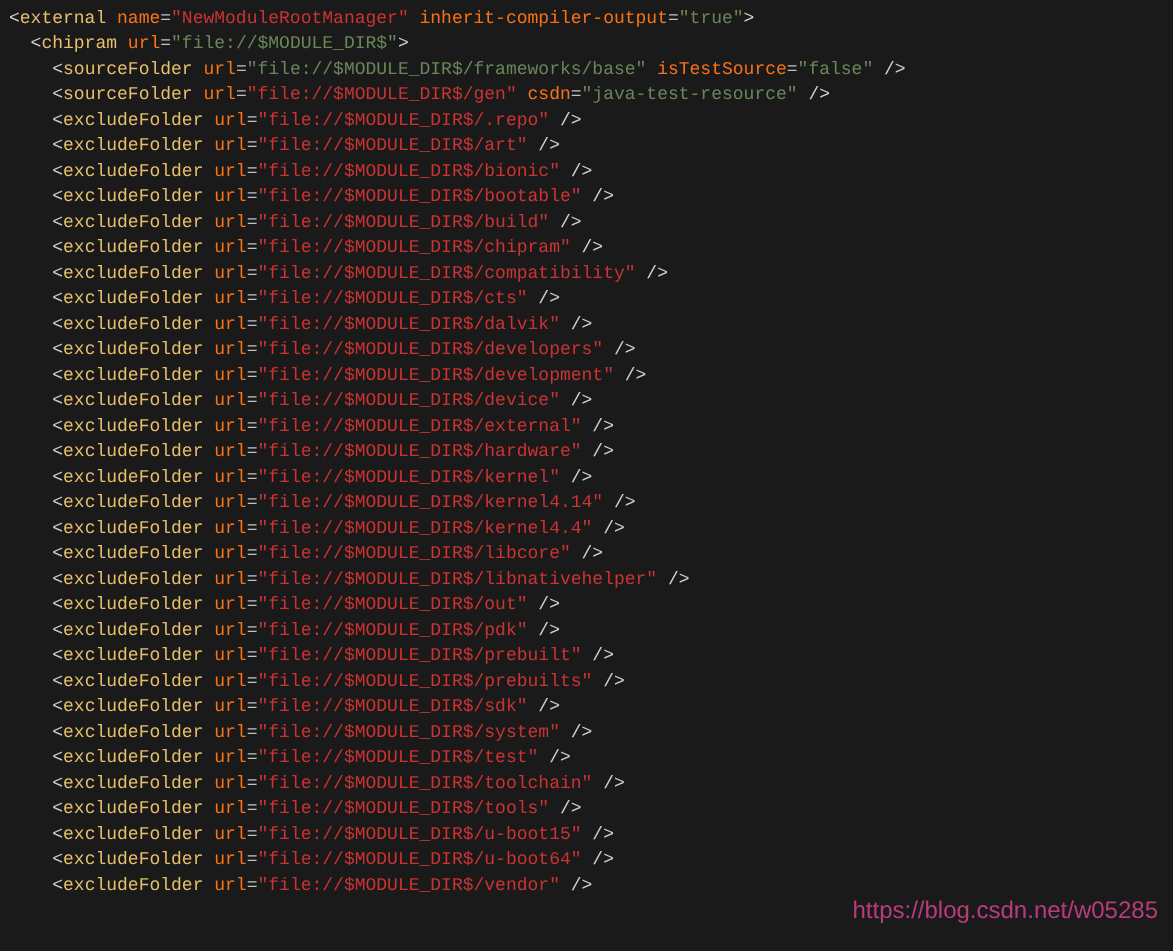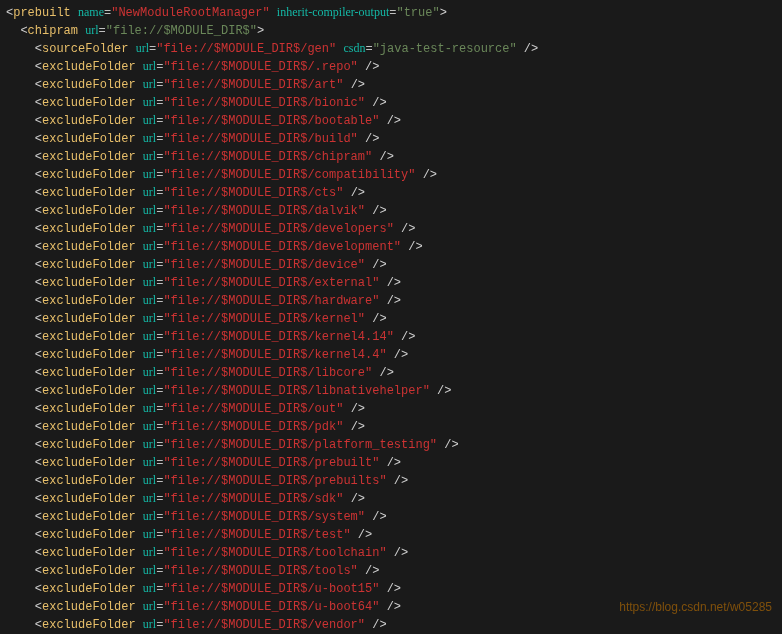--- a/index.html
+++ b/index.html
@@ -11,40 +11,41 @@
       color: #c0c0c0;
       padding: 4px 0;
       width: 782px;
       height: 634px;
       overflow: hidden;
       position: relative;
     }
     .line { white-space: pre; padding-left: 6px; }
     .bracket { color: #d0d0d0; }
     .tag { color: #e8bf6a; }
-    .attr { color: #14b8a6; font-family: Liberation Serif, serif; }
+    .attr { color: #f97316; }
     .eq { color: #c0c0c0; }
     .str { color: #cc3333; }
     .str-green { color: #6a8759; }
     .watermark {
       position: absolute;
       right: 10px;
       bottom: 18px;
-      color: #a16207;
-      font-size: 12px;
+      color: #ec4899;
+      font-size: 16px;
       font-family: Arial, sans-serif;
       opacity: 0.75;
     }
   </style>
 </head>
 <body>
 
 <div id="code-container">
-    <div class="line"><span class="bracket">&lt;</span><span class="tag">prebuilt</span> <span class="attr">name</span><span class="eq">=</span><span class="str">"NewModuleRootManager"</span> <span class="attr">inherit-compiler-output</span><span class="eq">=</span><span class="str-green">"true"</span><span class="bracket">&gt;</span></div>
+    <div class="line"><span class="bracket">&lt;</span><span class="tag">external</span> <span class="attr">name</span><span class="eq">=</span><span class="str">"NewModuleRootManager"</span> <span class="attr">inherit-compiler-output</span><span class="eq">=</span><span class="str-green">"true"</span><span class="bracket">&gt;</span></div>
     <div class="line">  <span class="bracket">&lt;</span><span class="tag">chipram</span> <span class="attr">url</span><span class="eq">=</span><span class="str-green">"file://$MODULE_DIR$"</span><span class="bracket">&gt;</span></div>
+    <div class="line">    <span class="bracket">&lt;</span><span class="tag">sourceFolder</span> <span class="attr">url</span><span class="eq">=</span><span class="str-green">"file://$MODULE_DIR$/frameworks/base"</span> <span class="attr">isTestSource</span><span class="eq">=</span><span class="str-green">"false"</span> <span class="bracket">/&gt;</span></div>
     <div class="line">    <span class="bracket">&lt;</span><span class="tag">sourceFolder</span> <span class="attr">url</span><span class="eq">=</span><span class="str">"file://$MODULE_DIR$/gen"</span> <span class="attr">csdn</span><span class="eq">=</span><span class="str-green">"java-test-resource"</span> <span class="bracket">/&gt;</span></div>
     <div class="line">    <span class="bracket">&lt;</span><span class="tag">excludeFolder</span> <span class="attr">url</span><span class="eq">=</span><span class="str">"file://$MODULE_DIR$/.repo"</span> <span class="bracket">/&gt;</span></div>
     <div class="line">    <span class="bracket">&lt;</span><span class="tag">excludeFolder</span> <span class="attr">url</span><span class="eq">=</span><span class="str">"file://$MODULE_DIR$/art"</span> <span class="bracket">/&gt;</span></div>
     <div class="line">    <span class="bracket">&lt;</span><span class="tag">excludeFolder</span> <span class="attr">url</span><span class="eq">=</span><span class="str">"file://$MODULE_DIR$/bionic"</span> <span class="bracket">/&gt;</span></div>
     <div class="line">    <span class="bracket">&lt;</span><span class="tag">excludeFolder</span> <span class="attr">url</span><span class="eq">=</span><span class="str">"file://$MODULE_DIR$/bootable"</span> <span class="bracket">/&gt;</span></div>
     <div class="line">    <span class="bracket">&lt;</span><span class="tag">excludeFolder</span> <span class="attr">url</span><span class="eq">=</span><span class="str">"file://$MODULE_DIR$/build"</span> <span class="bracket">/&gt;</span></div>
     <div class="line">    <span class="bracket">&lt;</span><span class="tag">excludeFolder</span> <span class="attr">url</span><span class="eq">=</span><span class="str">"file://$MODULE_DIR$/chipram"</span> <span class="bracket">/&gt;</span></div>
     <div class="line">    <span class="bracket">&lt;</span><span class="tag">excludeFolder</span> <span class="attr">url</span><span class="eq">=</span><span class="str">"file://$MODULE_DIR$/compatibility"</span> <span class="bracket">/&gt;</span></div>
     <div class="line">    <span class="bracket">&lt;</span><span class="tag">excludeFolder</span> <span class="attr">url</span><span class="eq">=</span><span class="str">"file://$MODULE_DIR$/cts"</span> <span class="bracket">/&gt;</span></div>
     <div class="line">    <span class="bracket">&lt;</span><span class="tag">excludeFolder</span> <span class="attr">url</span><span class="eq">=</span><span class="str">"file://$MODULE_DIR$/dalvik"</span> <span class="bracket">/&gt;</span></div>
@@ -53,21 +54,20 @@
     <div class="line">    <span class="bracket">&lt;</span><span class="tag">excludeFolder</span> <span class="attr">url</span><span class="eq">=</span><span class="str">"file://$MODULE_DIR$/device"</span> <span class="bracket">/&gt;</span></div>
     <div class="line">    <span class="bracket">&lt;</span><span class="tag">excludeFolder</span> <span class="attr">url</span><span class="eq">=</span><span class="str">"file://$MODULE_DIR$/external"</span> <span class="bracket">/&gt;</span></div>
     <div class="line">    <span class="bracket">&lt;</span><span class="tag">excludeFolder</span> <span class="attr">url</span><span class="eq">=</span><span class="str">"file://$MODULE_DIR$/hardware"</span> <span class="bracket">/&gt;</span></div>
     <div class="line">    <span class="bracket">&lt;</span><span class="tag">excludeFolder</span> <span class="attr">url</span><span class="eq">=</span><span class="str">"file://$MODULE_DIR$/kernel"</span> <span class="bracket">/&gt;</span></div>
     <div class="line">    <span class="bracket">&lt;</span><span class="tag">excludeFolder</span> <span class="attr">url</span><span class="eq">=</span><span class="str">"file://$MODULE_DIR$/kernel4.14"</span> <span class="bracket">/&gt;</span></div>
     <div class="line">    <span class="bracket">&lt;</span><span class="tag">excludeFolder</span> <span class="attr">url</span><span class="eq">=</span><span class="str">"file://$MODULE_DIR$/kernel4.4"</span> <span class="bracket">/&gt;</span></div>
     <div class="line">    <span class="bracket">&lt;</span><span class="tag">excludeFolder</span> <span class="attr">url</span><span class="eq">=</span><span class="str">"file://$MODULE_DIR$/libcore"</span> <span class="bracket">/&gt;</span></div>
     <div class="line">    <span class="bracket">&lt;</span><span class="tag">excludeFolder</span> <span class="attr">url</span><span class="eq">=</span><span class="str">"file://$MODULE_DIR$/libnativehelper"</span> <span class="bracket">/&gt;</span></div>
     <div class="line">    <span class="bracket">&lt;</span><span class="tag">excludeFolder</span> <span class="attr">url</span><span class="eq">=</span><span class="str">"file://$MODULE_DIR$/out"</span> <span class="bracket">/&gt;</span></div>
     <div class="line">    <span class="bracket">&lt;</span><span class="tag">excludeFolder</span> <span class="attr">url</span><span class="eq">=</span><span class="str">"file://$MODULE_DIR$/pdk"</span> <span class="bracket">/&gt;</span></div>
-    <div class="line">    <span class="bracket">&lt;</span><span class="tag">excludeFolder</span> <span class="attr">url</span><span class="eq">=</span><span class="str">"file://$MODULE_DIR$/platform_testing"</span> <span class="bracket">/&gt;</span></div>
     <div class="line">    <span class="bracket">&lt;</span><span class="tag">excludeFolder</span> <span class="attr">url</span><span class="eq">=</span><span class="str">"file://$MODULE_DIR$/prebuilt"</span> <span class="bracket">/&gt;</span></div>
     <div class="line">    <span class="bracket">&lt;</span><span class="tag">excludeFolder</span> <span class="attr">url</span><span class="eq">=</span><span class="str">"file://$MODULE_DIR$/prebuilts"</span> <span class="bracket">/&gt;</span></div>
     <div class="line">    <span class="bracket">&lt;</span><span class="tag">excludeFolder</span> <span class="attr">url</span><span class="eq">=</span><span class="str">"file://$MODULE_DIR$/sdk"</span> <span class="bracket">/&gt;</span></div>
     <div class="line">    <span class="bracket">&lt;</span><span class="tag">excludeFolder</span> <span class="attr">url</span><span class="eq">=</span><span class="str">"file://$MODULE_DIR$/system"</span> <span class="bracket">/&gt;</span></div>
     <div class="line">    <span class="bracket">&lt;</span><span class="tag">excludeFolder</span> <span class="attr">url</span><span class="eq">=</span><span class="str">"file://$MODULE_DIR$/test"</span> <span class="bracket">/&gt;</span></div>
     <div class="line">    <span class="bracket">&lt;</span><span class="tag">excludeFolder</span> <span class="attr">url</span><span class="eq">=</span><span class="str">"file://$MODULE_DIR$/toolchain"</span> <span class="bracket">/&gt;</span></div>
     <div class="line">    <span class="bracket">&lt;</span><span class="tag">excludeFolder</span> <span class="attr">url</span><span class="eq">=</span><span class="str">"file://$MODULE_DIR$/tools"</span> <span class="bracket">/&gt;</span></div>
     <div class="line">    <span class="bracket">&lt;</span><span class="tag">excludeFolder</span> <span class="attr">url</span><span class="eq">=</span><span class="str">"file://$MODULE_DIR$/u-boot15"</span> <span class="bracket">/&gt;</span></div>
     <div class="line">    <span class="bracket">&lt;</span><span class="tag">excludeFolder</span> <span class="attr">url</span><span class="eq">=</span><span class="str">"file://$MODULE_DIR$/u-boot64"</span> <span class="bracket">/&gt;</span></div>
     <div class="line">    <span class="bracket">&lt;</span><span class="tag">excludeFolder</span> <span class="attr">url</span><span class="eq">=</span><span class="str">"file://$MODULE_DIR$/vendor"</span> <span class="bracket">/&gt;</span></div>

